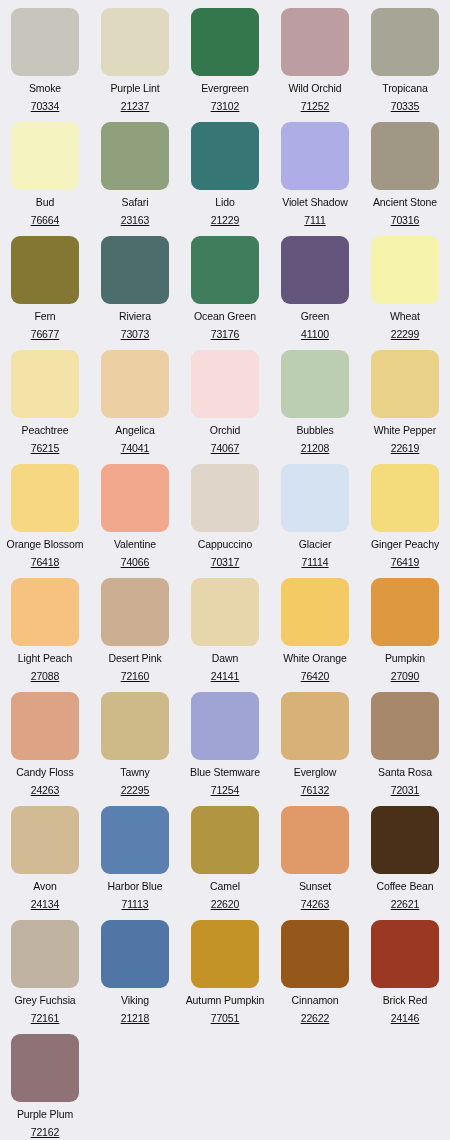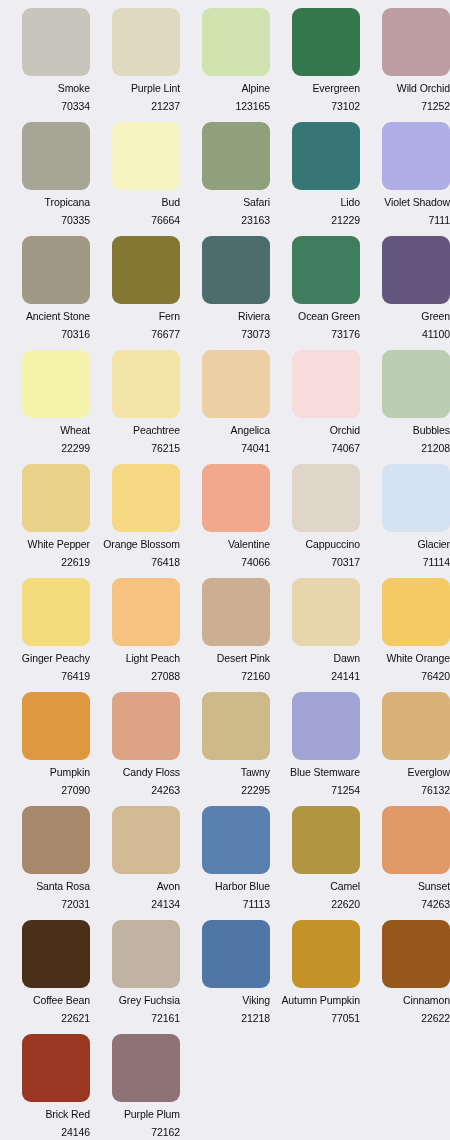--- a/index.html
+++ b/index.html
@@ -19,21 +19,21 @@
     display: grid;
     grid-template-columns: repeat(5, 1fr);
     grid-template-rows: repeat(10, 114px);
     width: 450px;
     height: 1140px;
     box-sizing: border-box;
   }
   .swatch-cell {
     display: flex;
     flex-direction: column;
-    align-items: flex-end;
+    align-items: center;
     justify-content: flex-start;
     padding-top: 8px;
     box-sizing: border-box;
   }
   .chip {
     width: 68px;
     height: 68px;
     border-radius: 9px;
     flex: 0 0 auto;
   }
@@ -47,42 +47,38 @@
     letter-spacing: -0.1px;
   }
   .chip-code {
     font-size: 10.5px;
     color: #0d0d0d;
     line-height: 1;
     margin-top: 7px;
     text-align: center;
     white-space: nowrap;
     letter-spacing: -0.1px;
+    text-decoration: underline;
   }
 </style>
 </head>
 <body style="background: rgb(238, 238, 242);">
 
 <div id="swatch-grid" style="background: rgb(238, 238, 242);">
     <div class="swatch-cell">
       <div class="chip" style="background: rgb(200, 197, 189);"></div>
       <div class="chip-name">Smoke</div>
       <div class="chip-code">70334</div>
     </div>
     <div class="swatch-cell">
       <div class="chip" style="background: rgb(222, 217, 191);"></div>
       <div class="chip-name">Purple Lint</div>
       <div class="chip-code">21237</div>
     </div>
     <div class="swatch-cell">
-      <div class="chip" style="background: rgb(207, 227, 176);"></div>
-      <div class="chip-name">Alpine</div>
-      <div class="chip-code">123165</div>
-    </div>
-    <div class="swatch-cell">
       <div class="chip" style="background: rgb(53, 119, 77);"></div>
       <div class="chip-name">Evergreen</div>
       <div class="chip-code">73102</div>
     </div>
     <div class="swatch-cell">
       <div class="chip" style="background: rgb(188, 158, 162);"></div>
       <div class="chip-name">Wild Orchid</div>
       <div class="chip-code">71252</div>
     </div>
     <div class="swatch-cell">

